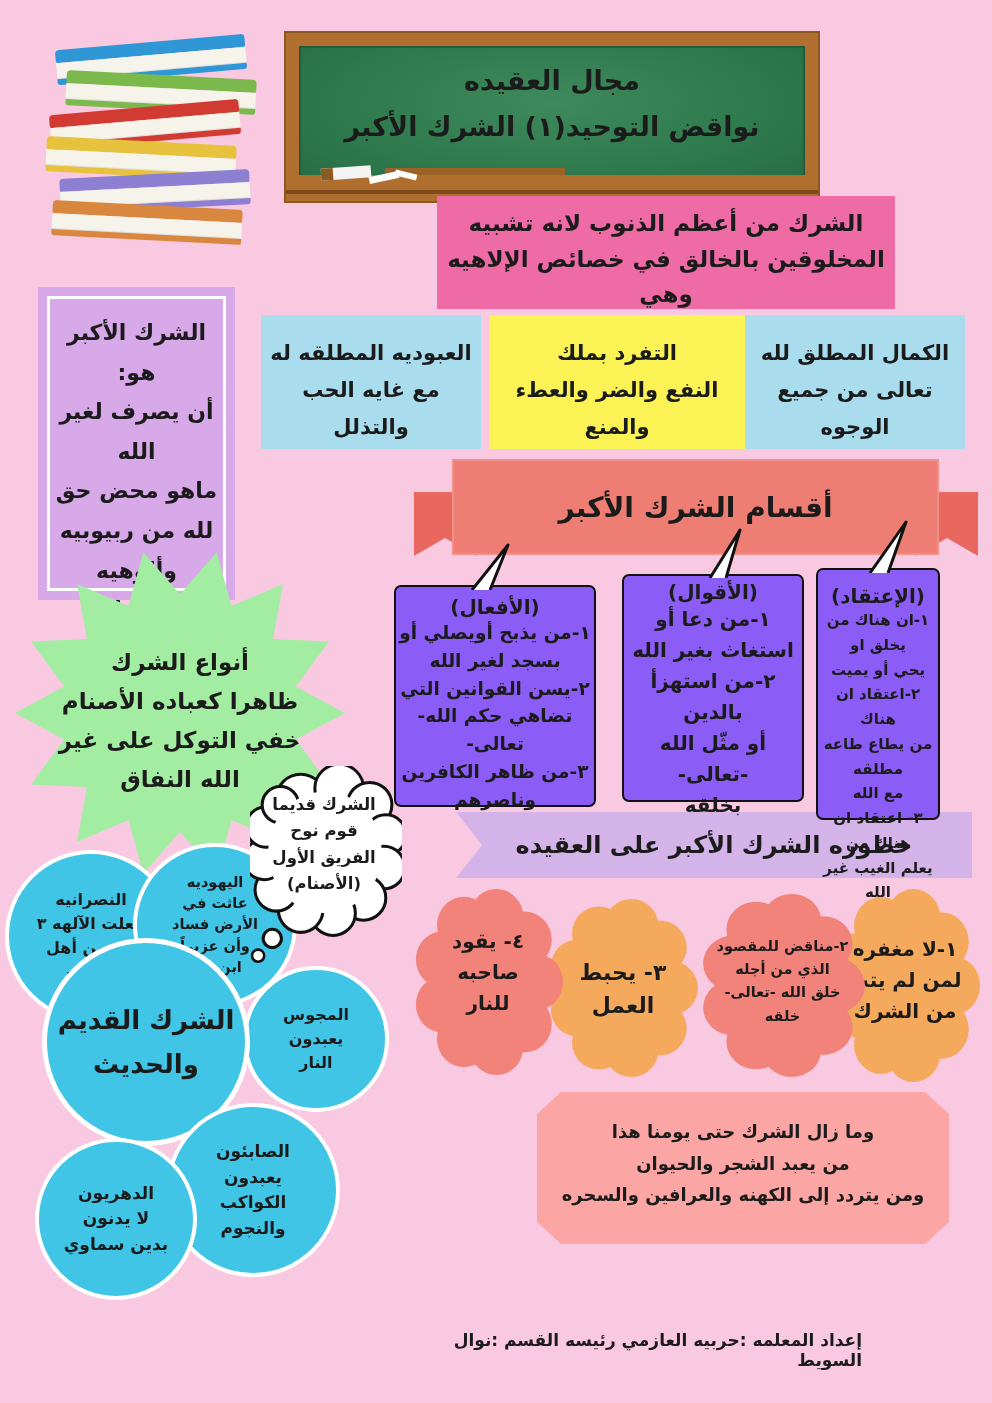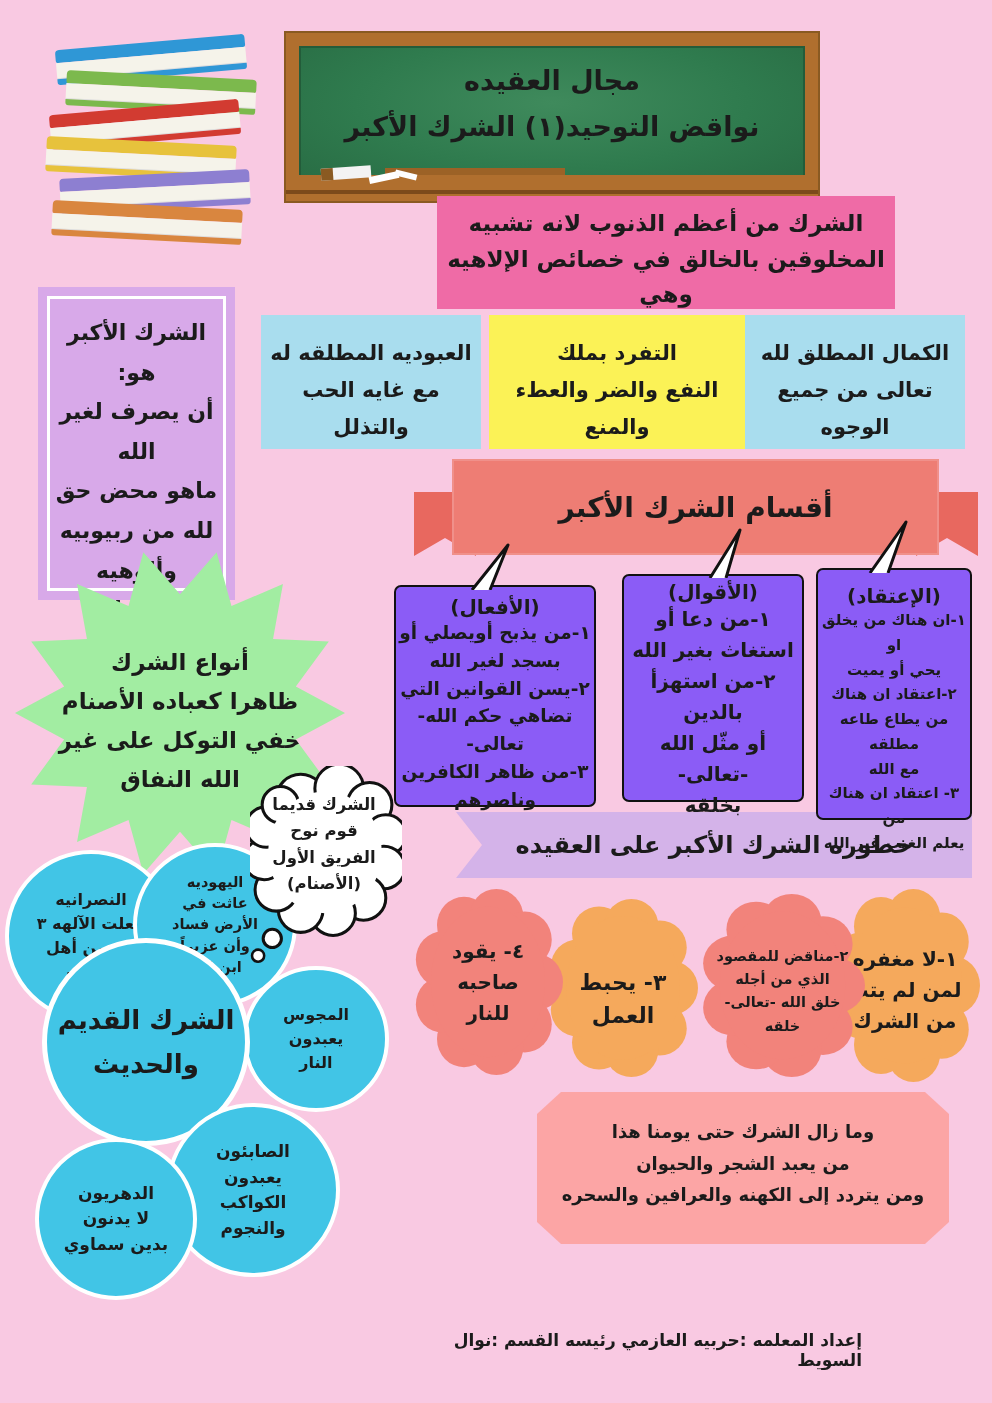--- a/index.html
+++ b/index.html
@@ -50,38 +50,38 @@
   .tailL{left:414px;} .tailR{left:916px;}
 
   
   .bubble{background:#8b5cf6;border:2.5px solid #111;border-radius:7px;z-index:3;box-sizing:border-box;padding-top:8px;}
   .bub-title{font-size:20px;direction:rtl;text-align:center;}
   .tailsvg{z-index:4;}
   .bubA{left:394px;top:585px;width:202px;height:222px;}
   .bubA .bub-body{font-size:18.5px;line-height:1.5;}
   .bubB{left:622px;top:574px;width:182px;height:228px;padding-top:4px;}
   .bubB .bub-body{font-size:20px;line-height:1.55;}
-  .bubC{left:816px;top:568px;width:156px;height:252px;padding-top:14px;}
+  .bubC{left:816px;top:568px;width:124px;height:252px;padding-top:14px;}
   .bubC .bub-body{font-size:15px;line-height:1.65;}
 
   
   .star{left:15px;top:548px;width:330px;height:330px;background:#a2eda2;display:flex;align-items:center;justify-content:center;
     clip-path:polygon(100% 50%,85.1% 58%,95.1% 71.7%,78.2% 72.4%,81.2% 89.1%,65.6% 82.4%,61.1% 98.7%,50% 86%,38.9% 98.7%,34.4% 82.4%,18.8% 89.1%,21.8% 72.4%,4.9% 71.7%,14.9% 58%,0% 50%,14.9% 42%,4.9% 28.3%,21.8% 27.6%,18.8% 10.9%,34.4% 17.6%,38.9% 1.3%,50% 14%,61.1% 1.3%,65.6% 17.6%,81.2% 10.9%,78.2% 27.6%,95.1% 28.3%,85.1% 42%);}
   .star .ml{font-size:23px;line-height:1.7;width:275px;margin-top:16px;}
 
   
   .thought{left:250px;top:766px;width:152px;height:198px;z-index:3;}
   .thought .ml{position:absolute;left:10px;top:26px;width:128px;font-size:16.5px;line-height:1.6;}
 
   
   .banner{left:456px;top:812px;width:516px;height:66px;background:#d4b3e9;display:flex;align-items:center;justify-content:center;
           font-size:24px;clip-path:polygon(0 0,100% 0,100% 100%,0 100%,26px 50%);}
   .flower{z-index:1;}
   .flower svg{position:absolute;left:0;top:0;width:100%;height:100%;}
-  .flower .ml{position:absolute;left:0;right:0;margin-top:10px;}
+  .flower .ml{position:absolute;left:0;right:0;}
   .f1{left:830px;top:888px;width:150px;height:195px;} .f1 .ml{top:46px;font-size:20px;line-height:1.55;}
   .f2{left:700px;top:893px;width:165px;height:185px;} .f2 .ml{top:42px;font-size:14.5px;line-height:1.6;}
   .f3{left:548px;top:898px;width:150px;height:180px;} .f3 .ml{top:58px;font-size:22px;line-height:1.5;}
   .f4{left:413px;top:888px;width:150px;height:188px;} .f4 .ml{top:38px;font-size:20px;line-height:1.55;}
 
   
   .circ{background:#41c5e6;border:4px solid #fff;border-radius:50%;box-sizing:border-box;display:flex;align-items:center;justify-content:center;}
   .c1{left:5px;top:850px;width:172px;height:172px;z-index:1;}  .c1 .ml{font-size:16px;line-height:1.5;}
   .c2{left:133px;top:843px;width:164px;height:164px;z-index:1;}.c2 .ml{font-size:14.5px;line-height:1.45;}
   .c3{left:243px;top:966px;width:146px;height:146px;z-index:1;}.c3 .ml{font-size:16px;line-height:1.5;}

